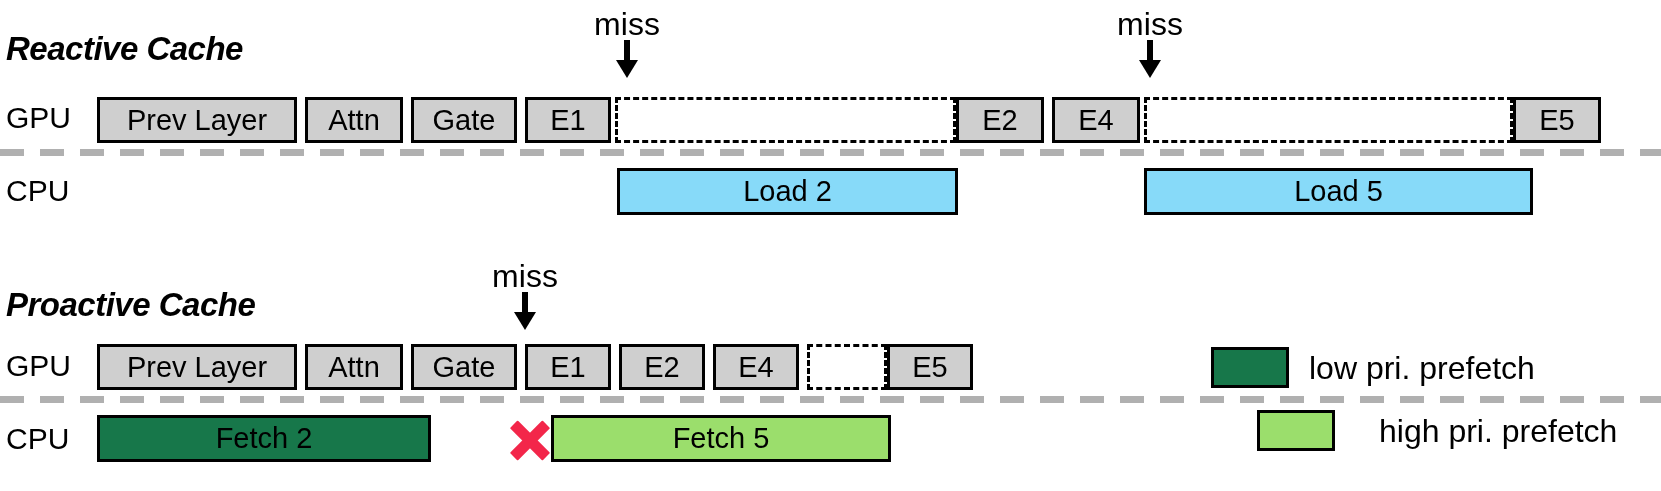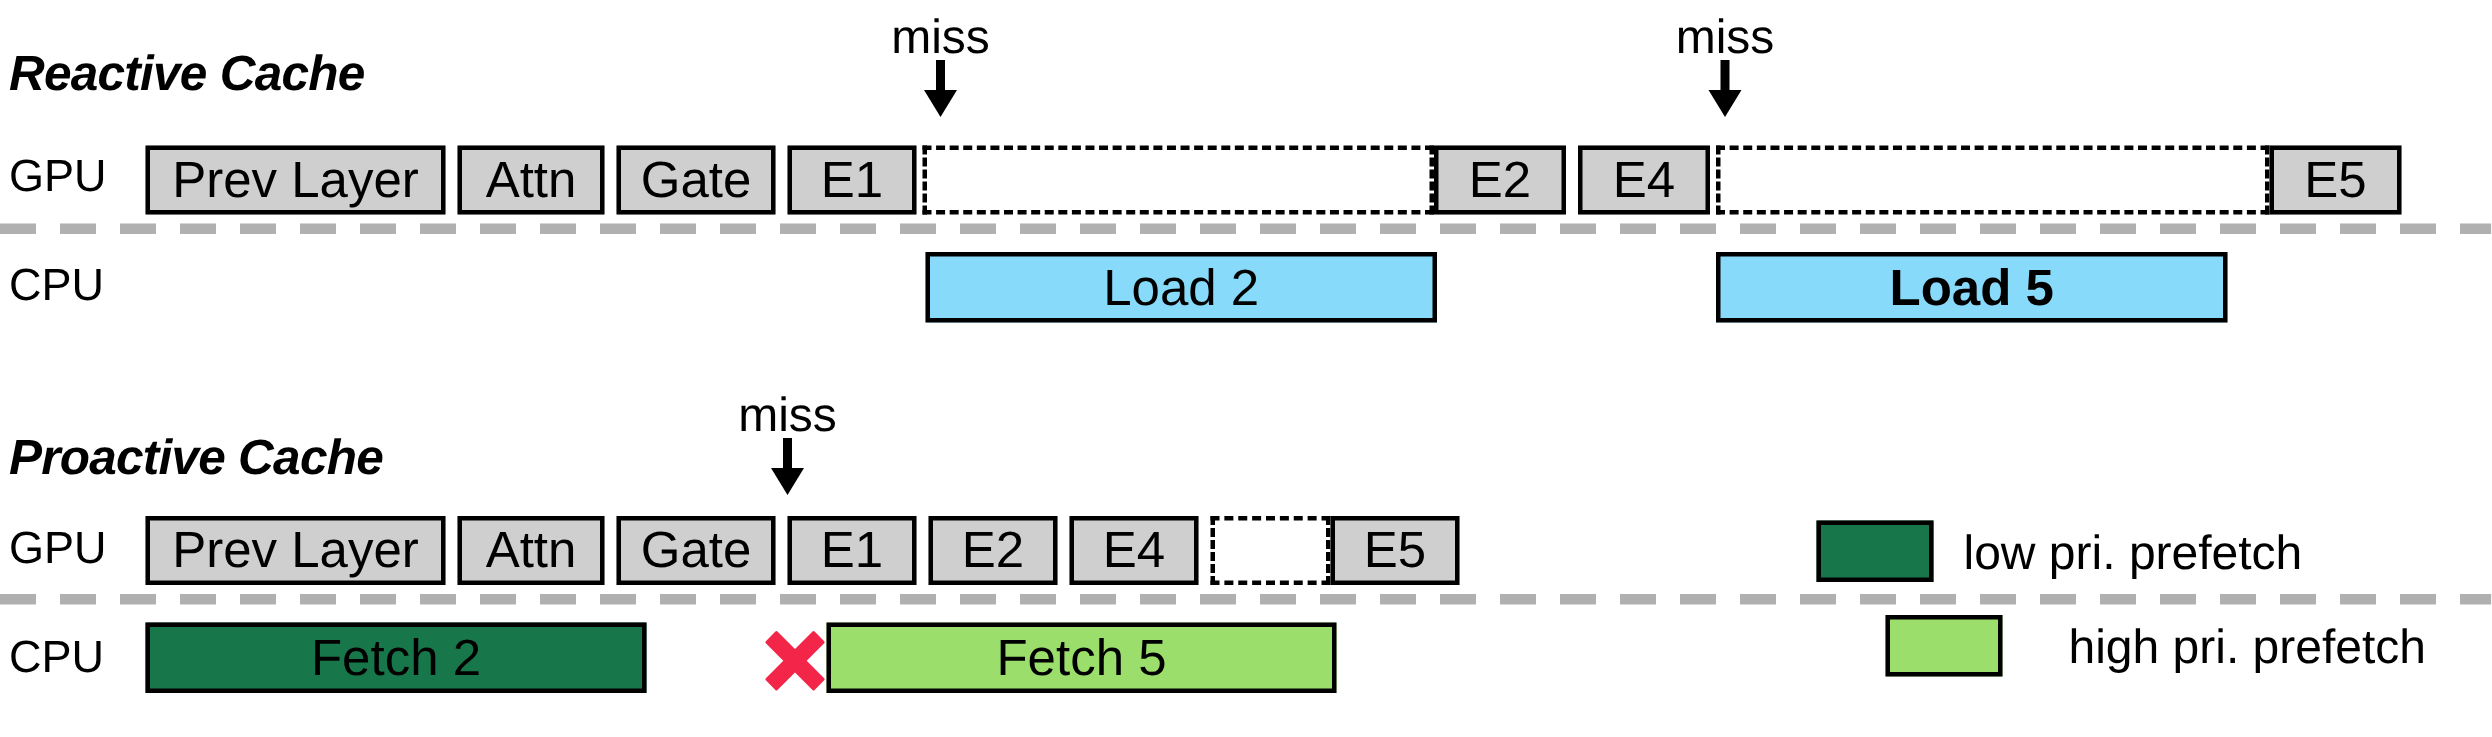--- a/index.html
+++ b/index.html
@@ -36,21 +36,21 @@
     line-height: 1;
     white-space: nowrap;
   }
 
   
   .blk {
     border: 3px solid #000000;
     display: flex;
     align-items: center;
     justify-content: center;
-    font-size: 34px;
+    font-size: 29px;
     line-height: 1;
     white-space: nowrap;
     color: #000000;
   }
   .blk-gray   { background: #cfcfcf; }
   .blk-blue   { background: #87daf9; }
   .blk-dgreen { background: #17774a; }
   .blk-lgreen { background: #9bde6c; }
   .blk-dashed {
     background: #ffffff;
@@ -160,21 +160,21 @@
   <div class="abs blk blk-gray" style="left:956px; top:97px; width:88px;  height:46px;">E2</div>
   <div class="abs blk blk-gray" style="left:1052px;top:97px; width:88px;  height:46px;">E4</div>
   <div class="abs blk blk-dashed" style="left:1144px;top:97px; width:369px; height:46px;"></div>
   <div class="abs blk blk-gray" style="left:1513px;top:97px; width:88px;  height:46px;">E5</div>
 
   <div class="abs sep" style="left:0px; top:149px; width:1661px;"></div>
 
   <div class="abs row-label" style="left:6px; top:176px;">CPU</div>
 
   <div class="abs blk blk-blue" style="left:617px;  top:168px; width:341px; height:47px;">Load 2</div>
-  <div class="abs blk blk-blue" style="left:1144px; top:168px; width:341px; height:47px;font-weight:bold;">Load 5</div>
+  <div class="abs blk blk-blue" style="left:1144px; top:168px; width:389px; height:47px;">Load 5</div>
 
   <div class="abs section-title" style="left:6px; top:288px;">Proactive Cache</div>
 
   <div class="abs miss-wrap" style="left:450px; top:260px; width:150px;">
     <div class="miss-label">miss</div>
     <div class="miss-arrow">
       <span class="shaft"></span>
         <span class="head"></span>
     </div>
   </div>

